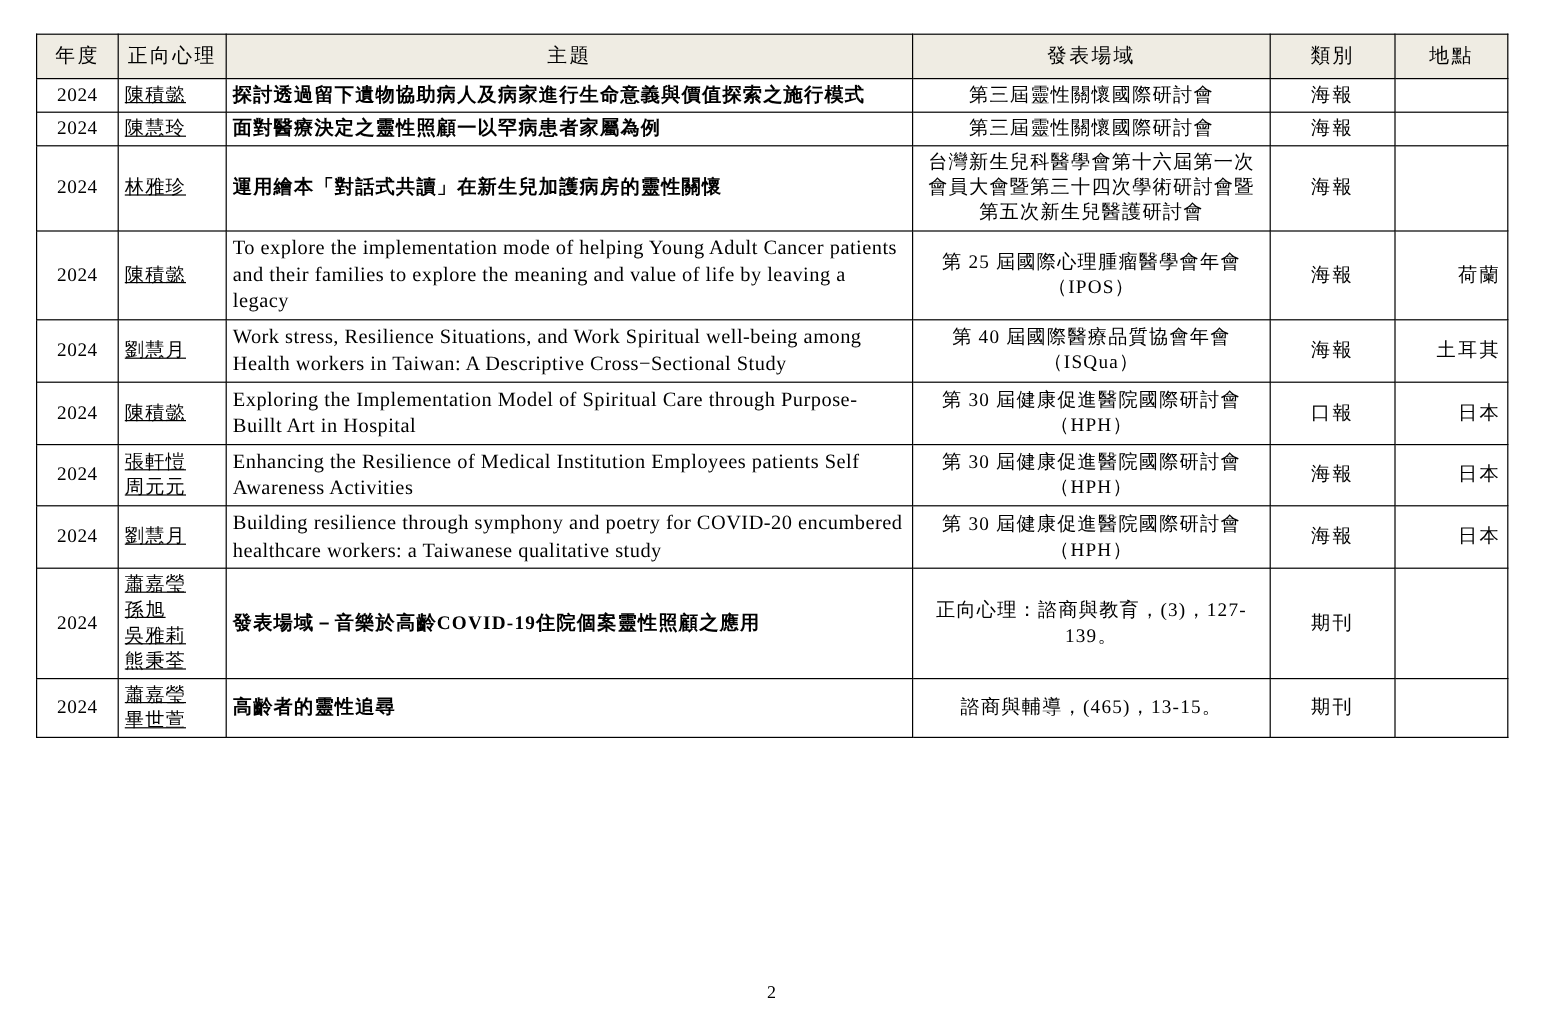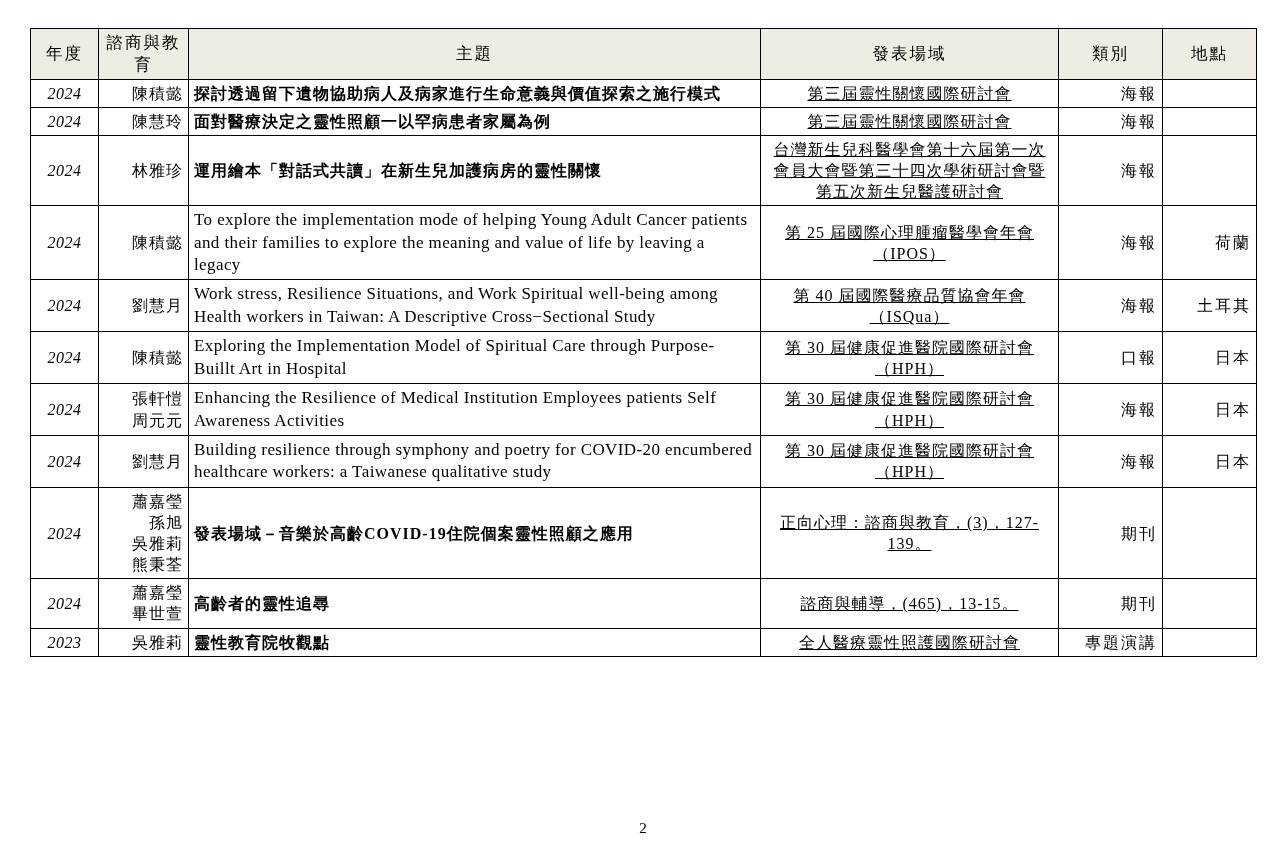--- a/index.html
+++ b/index.html
@@ -47,47 +47,46 @@
   col.c-author { width: 90px; }
   col.c-topic  { width: 572px; }
   col.c-venue  { width: 298px; }
   col.c-type   { width: 104px; }
   col.c-place  { width: 94px; }
 
   td.year {
     text-align: center;
     font-size: 16px;
     letter-spacing: 0.5px;
-    font-style: italic;
   }
   td.author {
-    text-align: right;
+    text-align: left;
     font-size: 16px;
     letter-spacing: 1px;
     line-height: 1.45;
+    text-decoration: underline;
   }
   td.topic {
     text-align: left;
     font-size: 17px;
     letter-spacing: 0.4px;
   }
   td.topic.cjk {
     font-size: 16px;
     letter-spacing: 1px;
     font-weight: bold;
   }
   td.venue {
     text-align: center;
     font-size: 16px;
     letter-spacing: 1px;
     line-height: 1.45;
-    text-decoration: underline;
   }
   td.type {
-    text-align: right;
+    text-align: center;
     font-size: 16px;
     letter-spacing: 2px;
     margin-top: 38px;
   }
   td.place {
     text-align: right;
     font-size: 16px;
     letter-spacing: 2px;
   }
   .page-number {
@@ -109,21 +108,21 @@
       <col class="c-year">
       <col class="c-author">
       <col class="c-topic">
       <col class="c-venue">
       <col class="c-type">
       <col class="c-place">
     </colgroup>
     <thead>
       <tr>
         <th>年度</th>
-        <th>諮商與教育</th>
+        <th>正向心理</th>
         <th>主題</th>
         <th>發表場域</th>
         <th>類別</th>
         <th>地點</th>
       </tr>
     </thead>
     <tbody id="table-body">
         <tr>
           <td class="year">2024</td>
           <td class="author" style="white-space: pre-line;">陳積懿</td>
@@ -202,25 +201,17 @@
         </tr>
         <tr>
           <td class="year">2024</td>
           <td class="author" style="white-space: pre-line;">蕭嘉瑩
 畢世萱</td>
           <td class="topic cjk">高齡者的靈性追尋</td>
           <td class="venue">諮商與輔導，(465)，13-15。</td>
           <td class="type">期刊</td>
           <td class="place"></td>
         </tr>
-        <tr>
-          <td class="year">2023</td>
-          <td class="author" style="white-space: pre-line;">吳雅莉</td>
-          <td class="topic cjk">靈性教育院牧觀點</td>
-          <td class="venue">全人醫療靈性照護國際研討會</td>
-          <td class="type">專題演講</td>
-          <td class="place"></td>
-        </tr>
       </tbody>
   </table>
 
   <div class="page-number">2</div>
 </div>
 
 </body></html>

